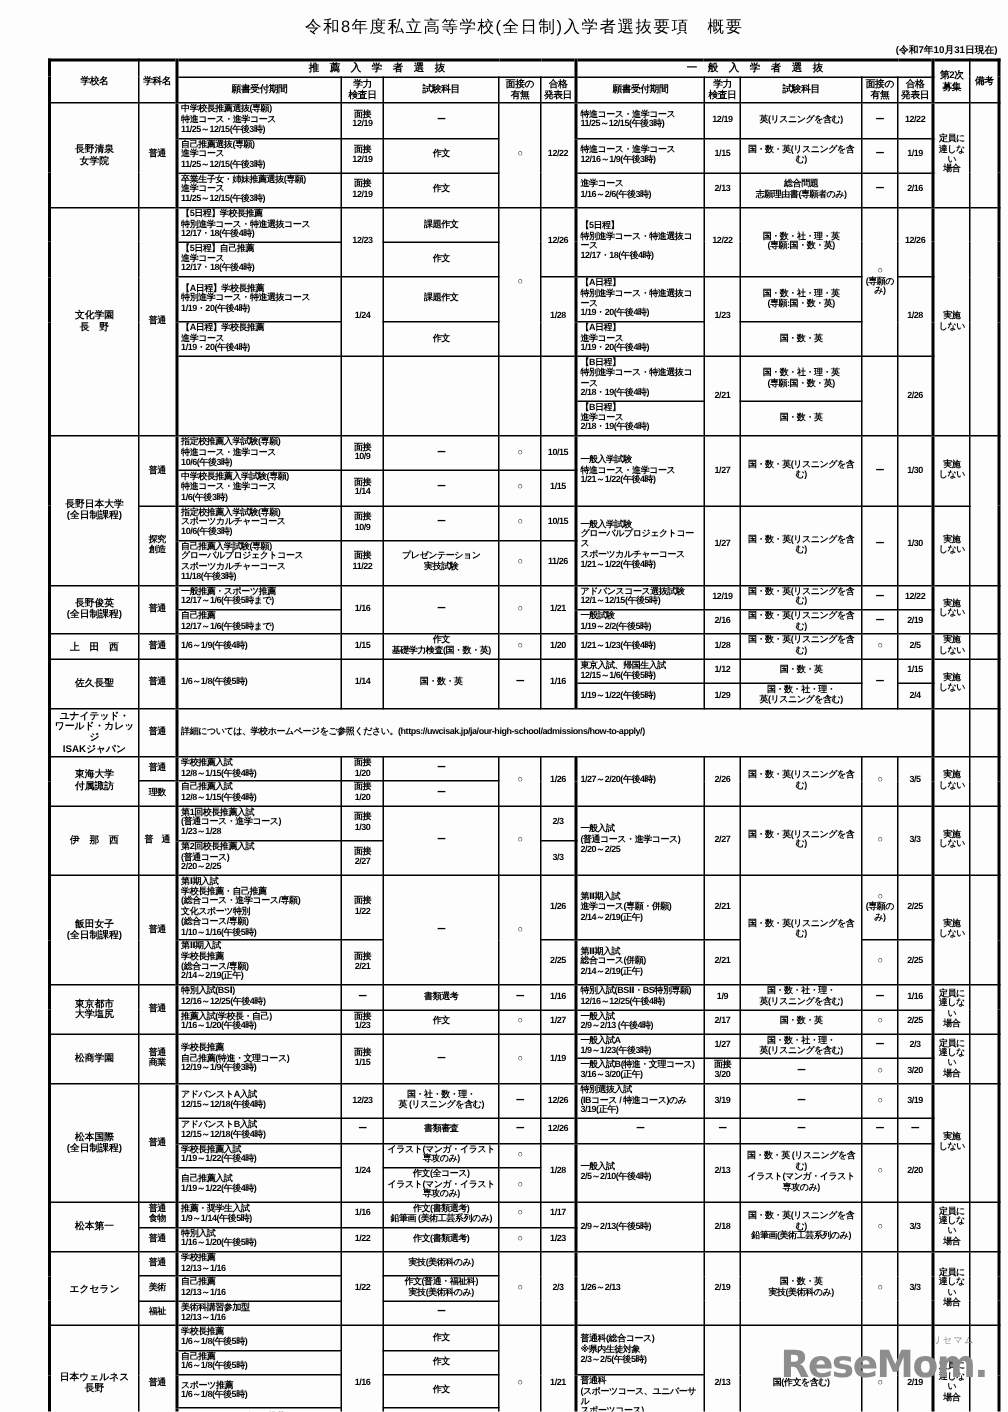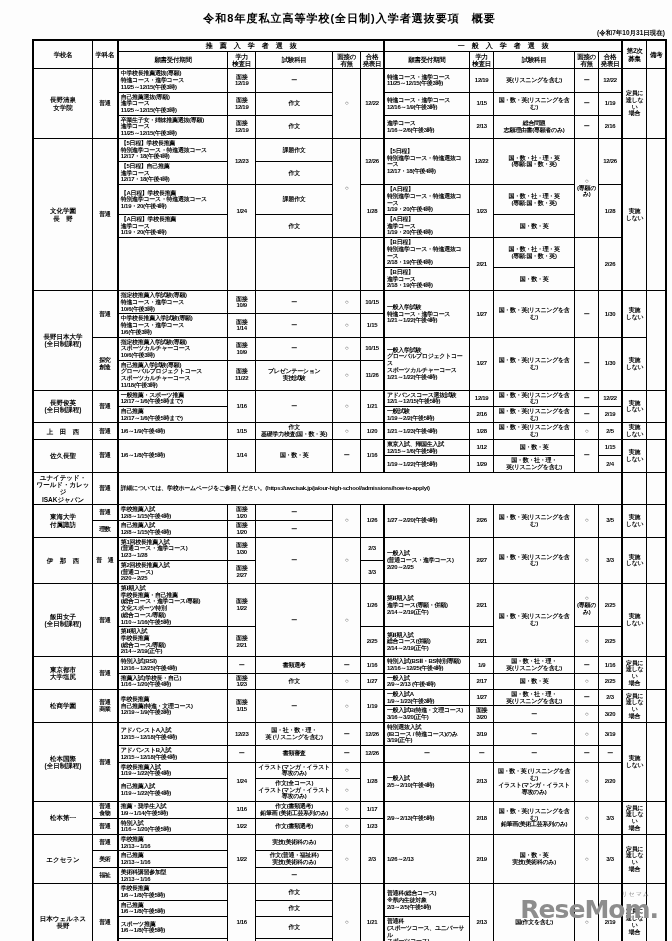--- a/index.html
+++ b/index.html
@@ -2,21 +2,21 @@
 <html><head>
 <meta charset="utf-8">
 <style>
   html,body{margin:0;padding:0;}
   body{
     width:672px;height:941px;background:#fdfdfd;position:relative;
     font-family:"Liberation Sans","DejaVu Sans",sans-serif;
     overflow:hidden;box-sizing:border-box;padding:8px 5px 0 32px;color:#000;
   }
   .titlebar{text-align:center;}
-  .title{font-size:11px;font-weight:bold;letter-spacing:1px;}
+  .title{font-size:11px;font-weight:normal;letter-spacing:1px;}
   .date-note{text-align:right;font-size:6.5px;font-weight:bold;margin:3px 2px 1px 0;}
   table#grid{border-collapse:collapse;table-layout:fixed;width:635px;border:2px solid #000;}
   #grid th,#grid td{
     border:1px solid #000;text-align:center;vertical-align:middle;
     white-space:pre-line;overflow:hidden;padding:1px 2px;
     font-size:6px;line-height:1.12;letter-spacing:-0.3px;font-weight:bold;
   }
   #grid th{font-size:6.5px;padding:1px 1px;}
   #grid th.sec{font-size:7px;letter-spacing:7px;padding-left:9px;}
   #grid .bl{border-left-width:2px;}

